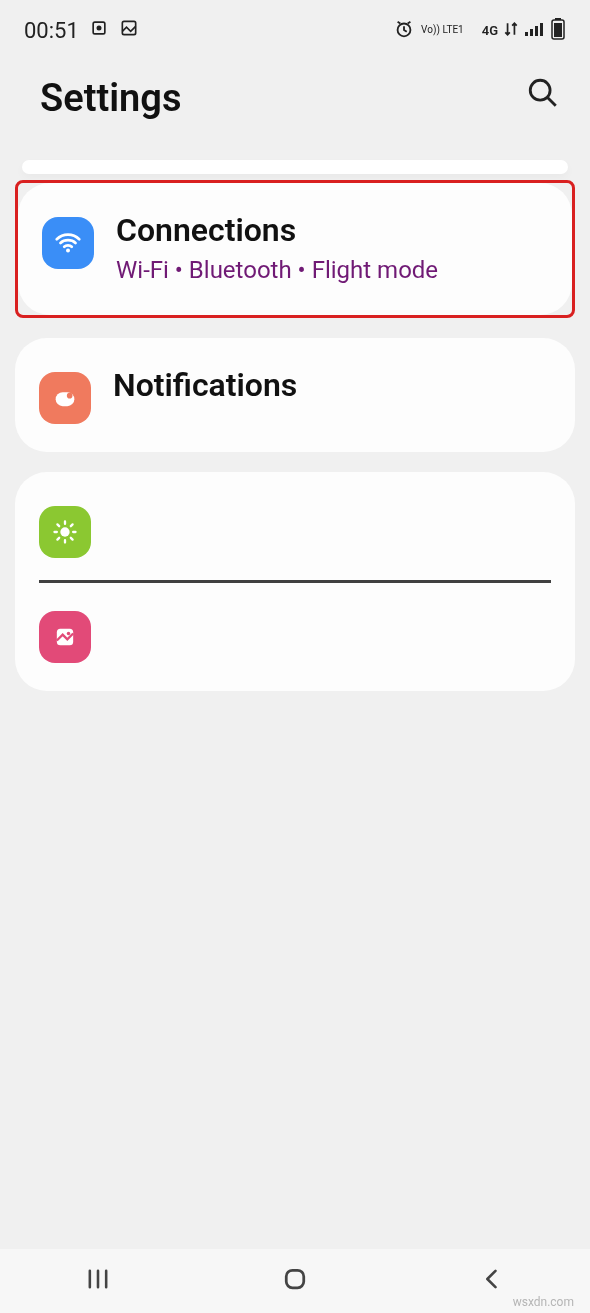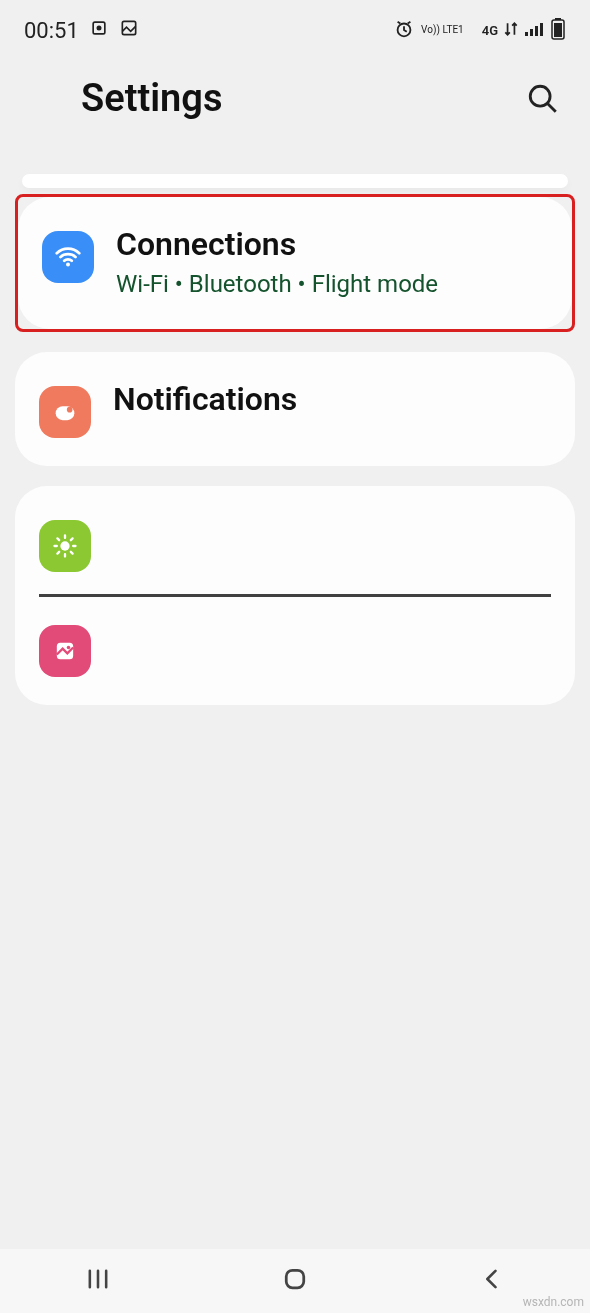--- a/index.html
+++ b/index.html
@@ -18,23 +18,22 @@
     padding: 10px 24px 0 24px;
     height: 50px;
     font-size: 22px;
     color: #222;
   }
   .status-left { display: flex; align-items: center; gap: 10px; }
   .status-right { display: flex; align-items: center; gap: 6px; font-size: 14px; }
   .header {
     display: flex;
     justify-content: space-between;
-    align-items: flex-end;
-    padding: 26px 30px 54px 40px;
-    margin-left: 41px;
+    align-items: flex-start;
+    padding: 26px 30px 40px 40px;
   }
   .header h1 { font-size: 38px; font-weight: 600; color: #111; }
   .cards { padding: 0 15px; }
   .card {
     background: #fdfdfd;
     border-radius: 32px;
     margin-bottom: 20px;
     padding: 6px 0;
   }
   .row {
@@ -55,21 +54,21 @@
     flex-shrink: 0;
     margin-top: 6px;
   }
   .icon-blue { background: #3a8ef7; }
   .icon-purple { background: #8a7ff0; }
   .icon-orange { background: #f07a5e; }
   .icon-green { background: #8bc831; }
   .icon-pink { background: #e24a78; }
   .text-col { flex: 1; }
   .title { font-size: 32px; font-weight: 600; color: #111; line-height: 1.2; margin-bottom: 6px; }
-  .subtitle { font-size: 24px; color: #14532d; line-height: 1.3; }
+  .subtitle { font-size: 24px; color: #701a75; line-height: 1.3; }
   .highlight {
     border: 3px solid #d92020;
     border-radius: 8px;
     margin: 0 15px 20px 15px;
     padding: 0;
   }
   .highlight .card-inner {
     background: #fdfdfd;
     border-radius: 32px;
     padding: 6px 0;
@@ -81,21 +80,21 @@
     right: 0;
     height: 64px;
     background: #f7f7f7;
     display: flex;
     justify-content: space-around;
     align-items: center;
   }
   .watermark {
     position: absolute;
     bottom: 4px;
-    right: 6px;
+    right: 16px;
     font-size: 12px;
     color: #b5b5b5;
   }
   .shadow-line {
     height: 14px;
     margin: 0 22px 6px 22px;
     background: #fff;
     border-radius: 28px;
     box-shadow: 0 4px 8px rgba(0,0,0,0.03);
   }

